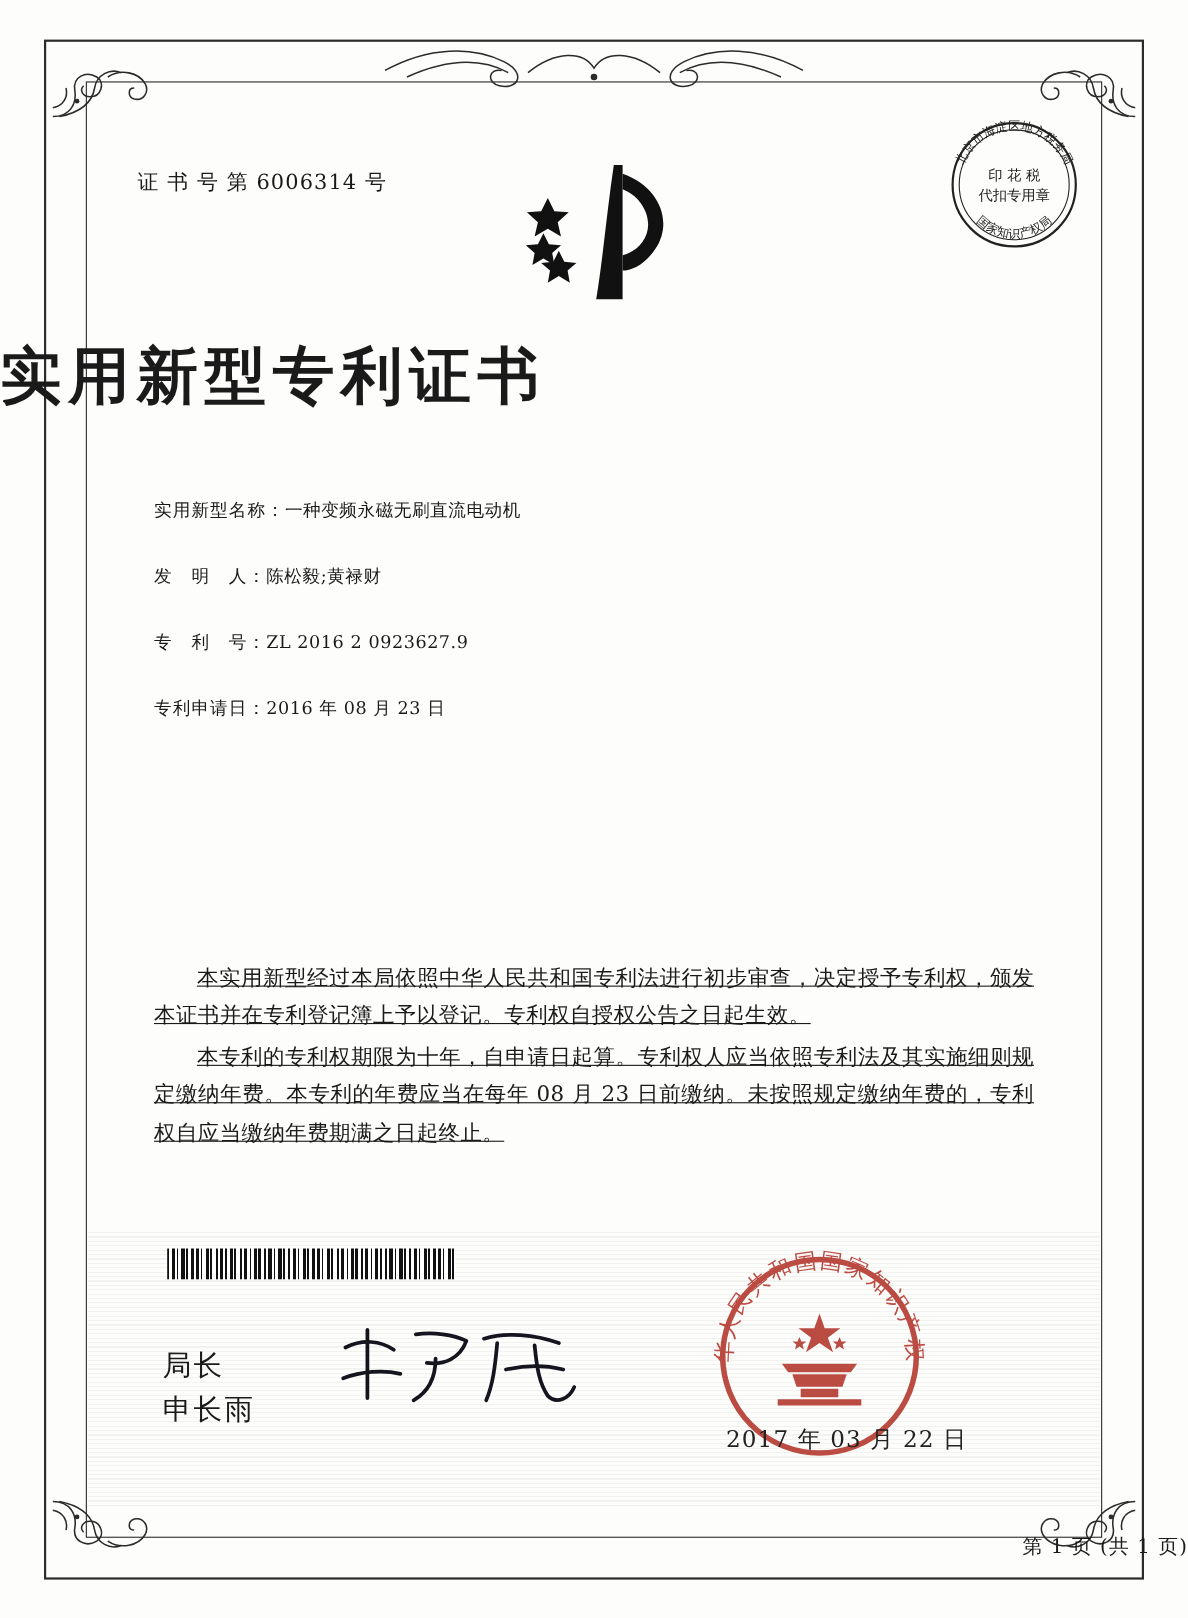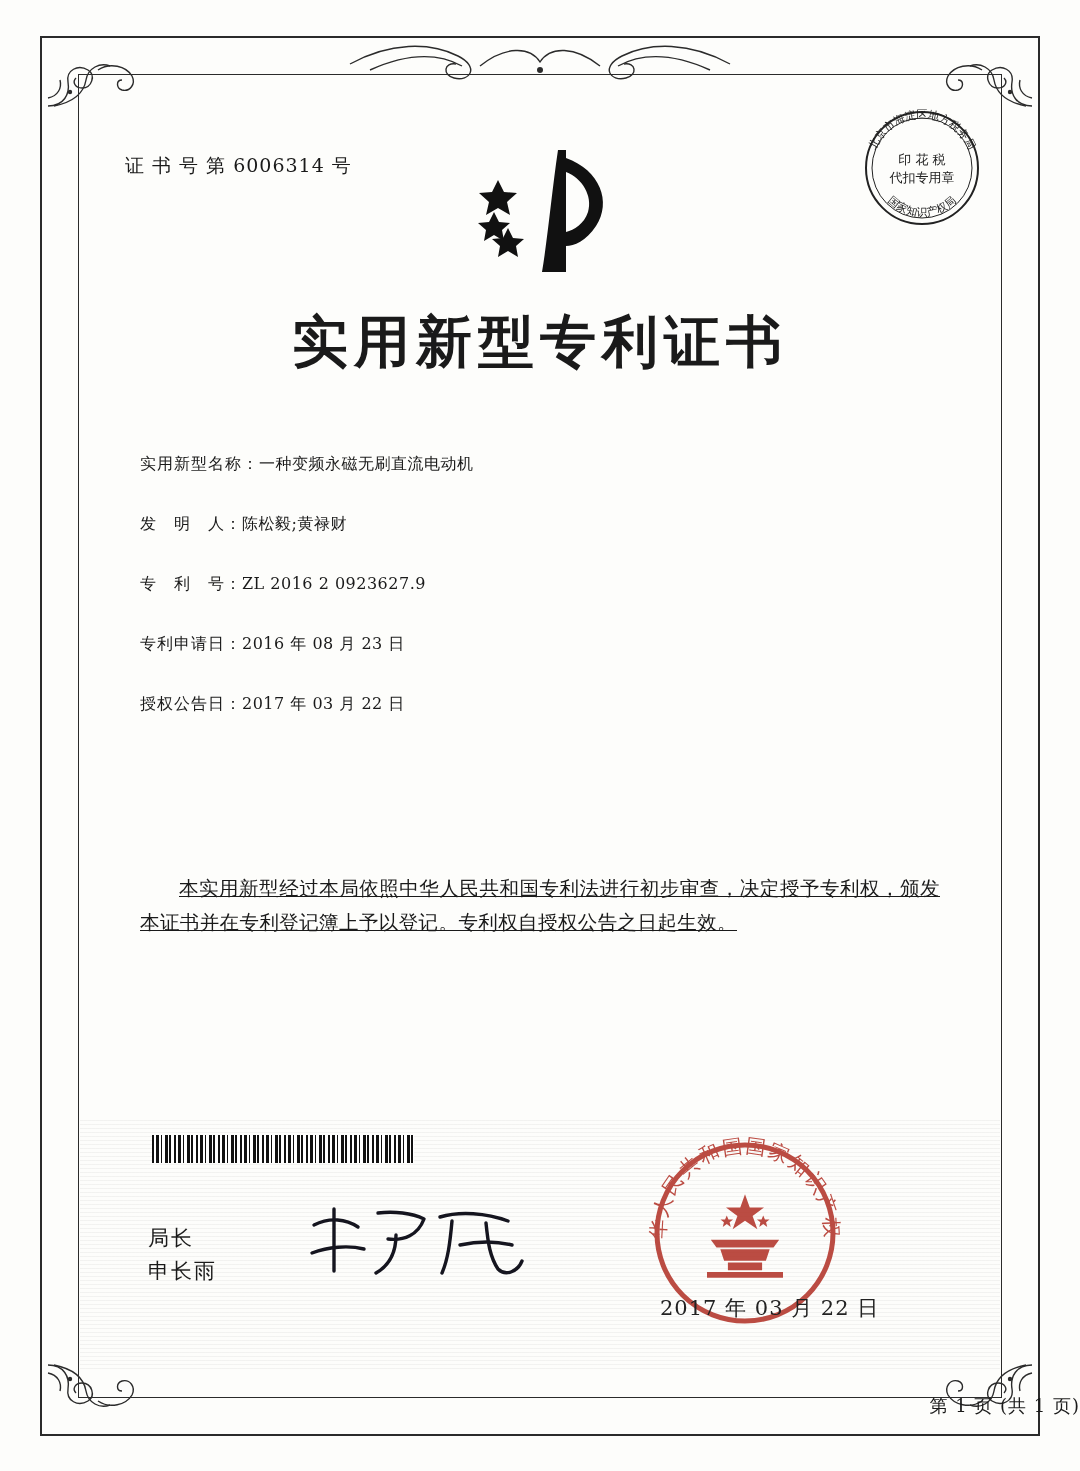--- a/index.html
+++ b/index.html
@@ -84,21 +84,21 @@
     top: 98px;
     width: 140px;
     height: 140px;
   }
   .tax-stamp svg { width: 100%; height: 100%; display: block; }
 
   .title {
     position: absolute;
     left: 0; right: 0;
     top: 305px;
-    text-align: center;
+    text-align: left;
     font-size: 56px;
     font-weight: bold;
     letter-spacing: 6px;
     font-family: "DejaVu Serif", "Liberation Serif", serif;
   }
 
   
   .fields {
     position: absolute;
     left: 140px;
@@ -152,21 +152,21 @@
       #111 13px, #111 16px, #fff 16px, #fff 17px,
       #111 17px, #111 19px, #fff 19px, #fff 22px
     );
   }
 
   
   .sig-block {
     position: absolute;
     left: 148px;
     top: 1222px;
-    font-size: 21px;
+    font-size: 26px;
     line-height: 1.55;
     letter-spacing: 2px;
   }
   .signature {
     position: absolute;
     left: 300px;
     top: 1195px;
     width: 250px;
     height: 90px;
     color: #15151f;
@@ -313,27 +313,25 @@
     </div>
     <div class="field-row">
       <span class="field-label">发　明　人：</span><span class="field-value">陈松毅;黄禄财</span>
     </div>
     <div class="field-row">
       <span class="field-label">专　利　号：</span><span class="field-value">ZL 2016 2 0923627.9</span>
     </div>
     <div class="field-row">
       <span class="field-label">专利申请日：</span><span class="field-value">2016 年 08 月 23 日</span>
     </div>
-    <div class="field-row">
-      <span class="field-label">授权公告日：</span><span class="field-value">2017 年 03 月 22 日</span>
-    </div>
   </div>
 
   <div class="paragraphs">
     <p>本实用新型经过本局依照中华人民共和国专利法进行初步审查，决定授予专利权，颁发本证书并在专利登记簿上予以登记。专利权自授权公告之日起生效。</p>
+    <p>本专利的专利权期限为十年，自申请日起算。专利权人应当依照专利法及其实施细则规定缴纳年费。本专利的年费应当在每年 08 月 23 日前缴纳。未按照规定缴纳年费的，专利权自应当缴纳年费期满之日起终止。</p>
   </div>
 
   <div class="texture"></div>
 
   <div class="barcode"></div>
 
   <div class="sig-block">
     <div>局长</div>
     <div>申长雨</div>
   </div>

